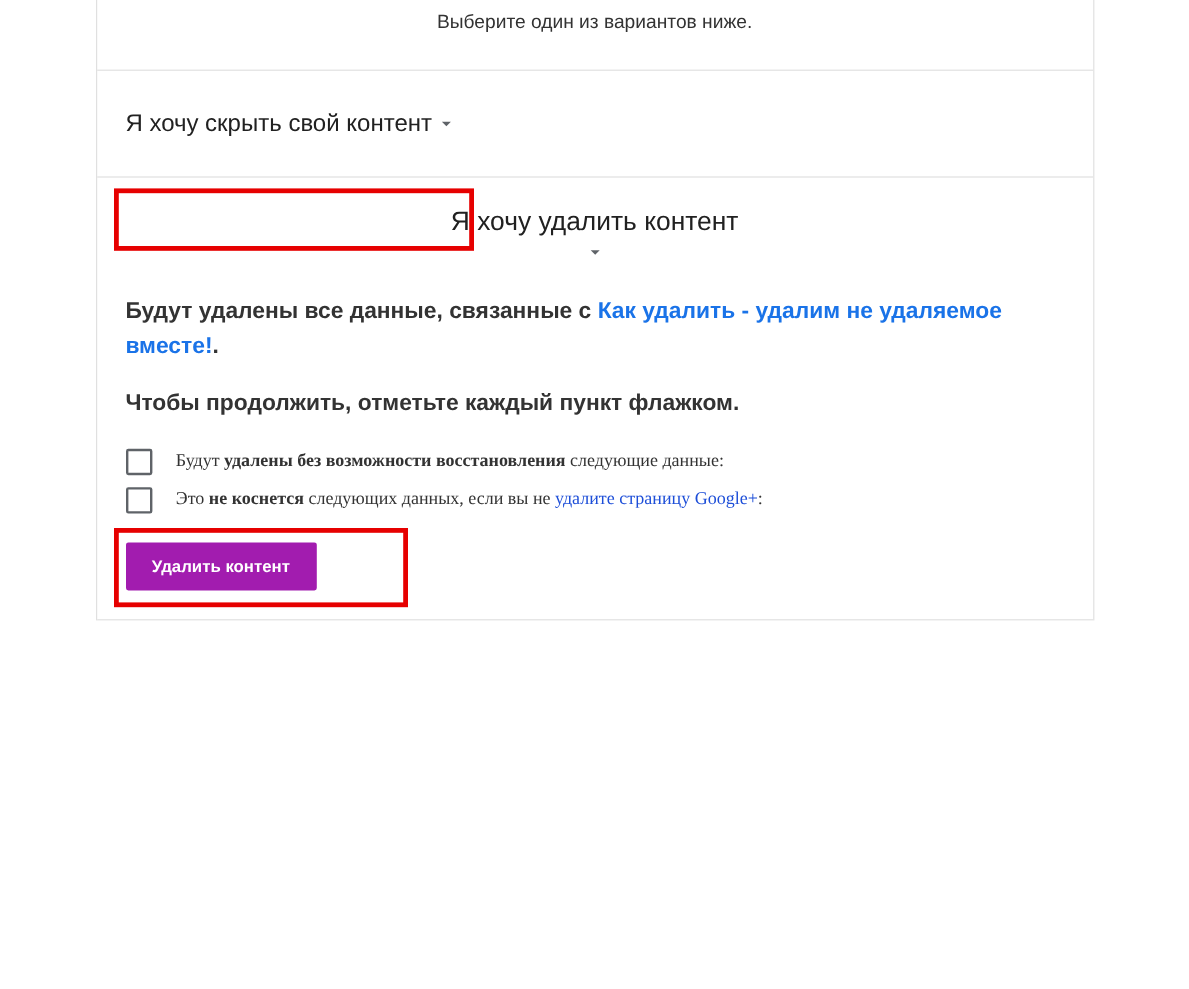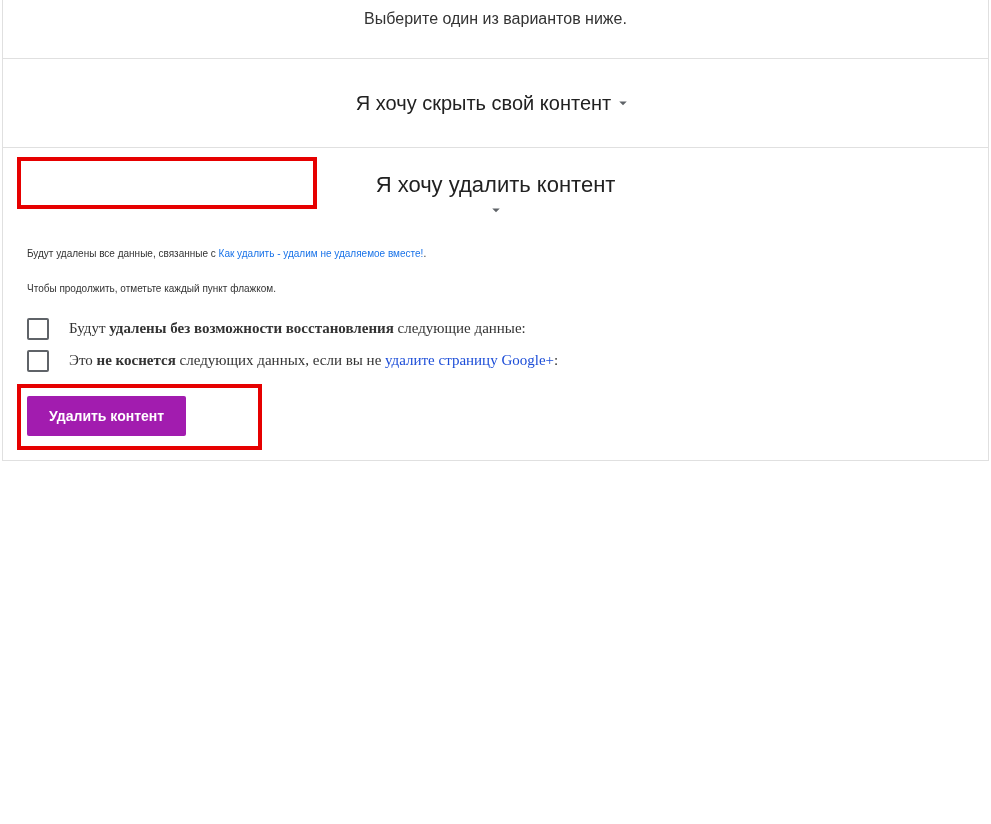--- a/index.html
+++ b/index.html
@@ -11,38 +11,38 @@
       font-family: Arial, "Helvetica Neue", Helvetica, sans-serif;
       background: #fff;
       width: 991px;
       height: 824px;
       overflow: hidden;
       padding: 0;
     }
     .container {
       background: #fff;
       margin: 0 auto;
-      width: 987px;
+      width: 832px;
       border-left: 1px solid #e0e0e0;
       border-right: 1px solid #e0e0e0;
       position: relative;
     }
     .header-text {
       text-align: center;
       font-size: 16px;
       color: #333;
       padding: 10px 0 30px 0;
       border-bottom: 1px solid #e0e0e0;
     }
     .section {
       border-bottom: 1px solid #e0e0e0;
     }
     .section-header {
       display: flex;
-      justify-content: center;
+      justify-content: flex-start;
       align-items: center;
       padding: 32px 24px;
       cursor: pointer;
     }
     .section-header-title {
       font-size: 20px;
       color: #212121;
       font-weight: 400;
     }
     .section-header-expanded {
@@ -62,24 +62,25 @@
     }
     .chevron svg {
       width: 18px;
       height: 18px;
       fill: #5f6368;
     }
     .section-body {
       padding: 0 24px 24px 24px;
     }
     .desc-line {
-      font-size: 10px;
+      font-size: 19px;
       color: #333;
       margin-bottom: 20px;
       line-height: 1.5;
+      font-weight: bold;
     }
     .desc-line a {
       color: #1a73e8;
       text-decoration: none;
     }
     .checkbox-row {
       display: flex;
       align-items: flex-end;
       margin-bottom: 8px;
       font-family: Liberation Serif, serif;

